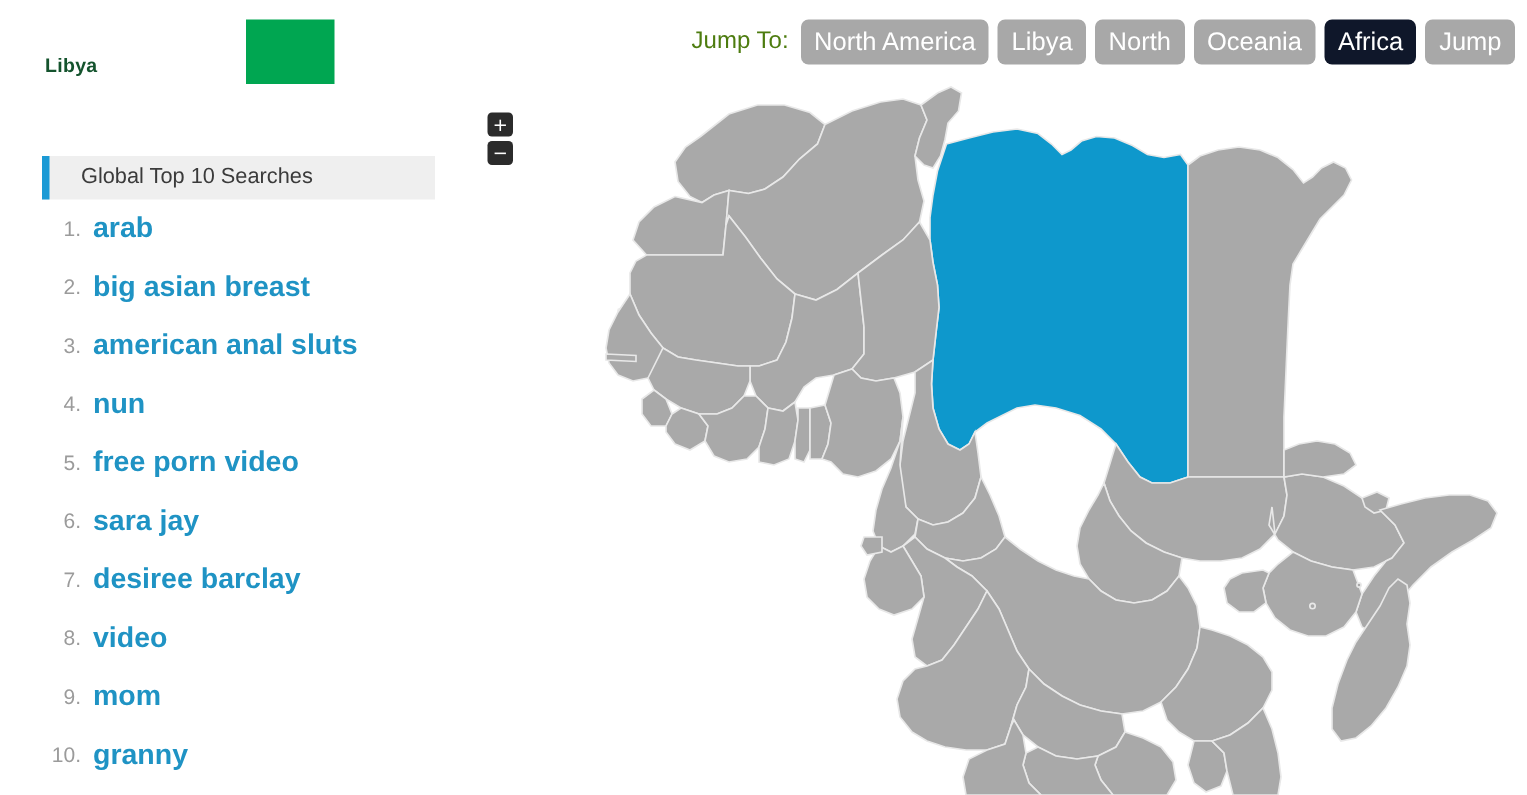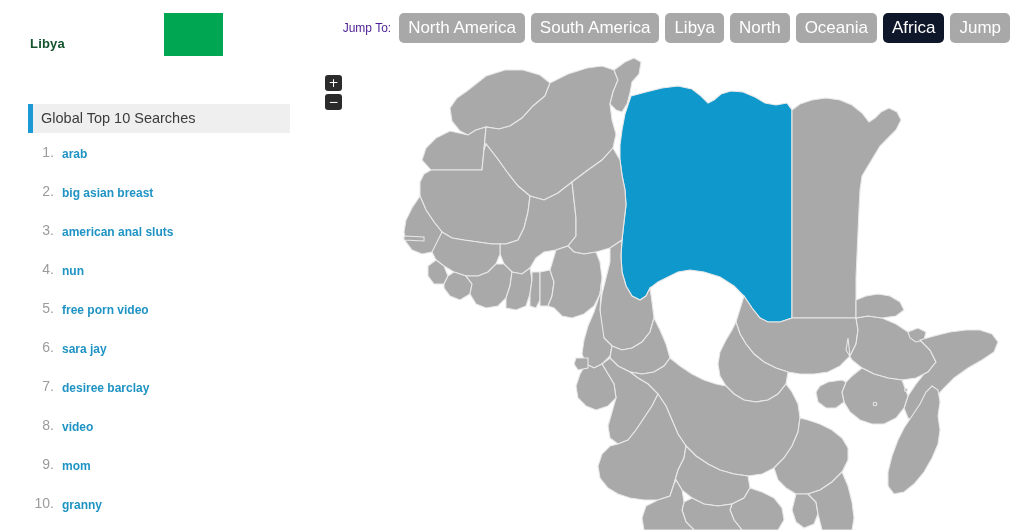--- a/index.html
+++ b/index.html
@@ -46,22 +46,22 @@
   #jump-nav {
     position: absolute;
     right: 8px;
     top: 13px;
     display: flex;
     align-items: center;
     gap: 6px;
     white-space: nowrap;
   }
   #jump-label {
-    font-size: 12px;
-    color: #4c1d95;
+    font-size: 16px;
+    color: #4d7c0f;
     margin-right: 2px;
   }
   .jump-btn {
     display: inline-block;
     background: #a8a8a8;
     color: #ffffff;
     font-size: 17px;
     line-height: 1;
     padding: 6px 9px 7px 9px;
     border-radius: 5px;
@@ -101,21 +101,21 @@
     position: absolute;
     left: 28px;
     top: 104px;
     width: 262px;
   }
   #searches-header {
     background: #efefef;
     border-left: 5px solid #1b9ad5;
     height: 29px;
     line-height: 29px;
-    padding-left: 8px;
+    padding-left: 21px;
     font-size: 14.5px;
     color: #3b3b3b;
     box-sizing: border-box;
   }
   #searches-list {
     list-style: none;
     margin: 0;
     padding: 0;
     counter-reset: srch;
   }
@@ -127,21 +127,21 @@
   }
   .search-rank {
     position: absolute;
     left: 0;
     width: 26px;
     text-align: right;
     font-size: 14px;
     color: #9b9b9b;
   }
   .search-link {
-    font-size: 12px;
+    font-size: 19px;
     font-weight: bold;
     color: #1f93c4;
     text-decoration: none;
     cursor: pointer;
   }
 
   
   #map-area {
     position: absolute;
     left: 300px;
@@ -163,21 +163,20 @@
 <body>
 
 <div id="country-header">
   <div id="country-name">Libya</div>
   <div id="country-flag"></div>
 </div>
 
 <div id="jump-nav">
   <span id="jump-label">Jump To:</span>
   <span class="jump-btn">North America</span>
-  <span class="jump-btn">South America</span>
   <span class="jump-btn">Libya</span>
   <span class="jump-btn">North</span>
   <span class="jump-btn">Oceania</span>
   <span class="jump-btn active">Africa</span>
   <span class="jump-btn">Jump</span>
 </div>
 
 <div id="map-zoom-controls">
   <div class="zoom-btn">+</div>
   <div class="zoom-btn">−</div>

